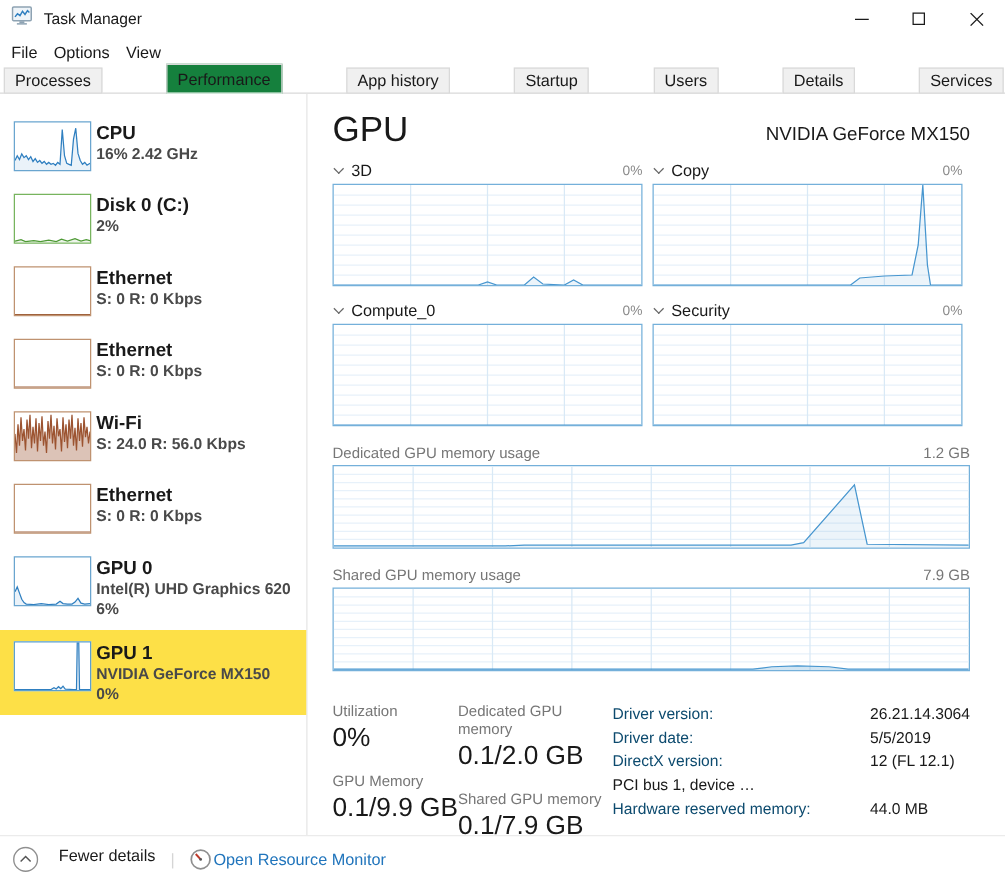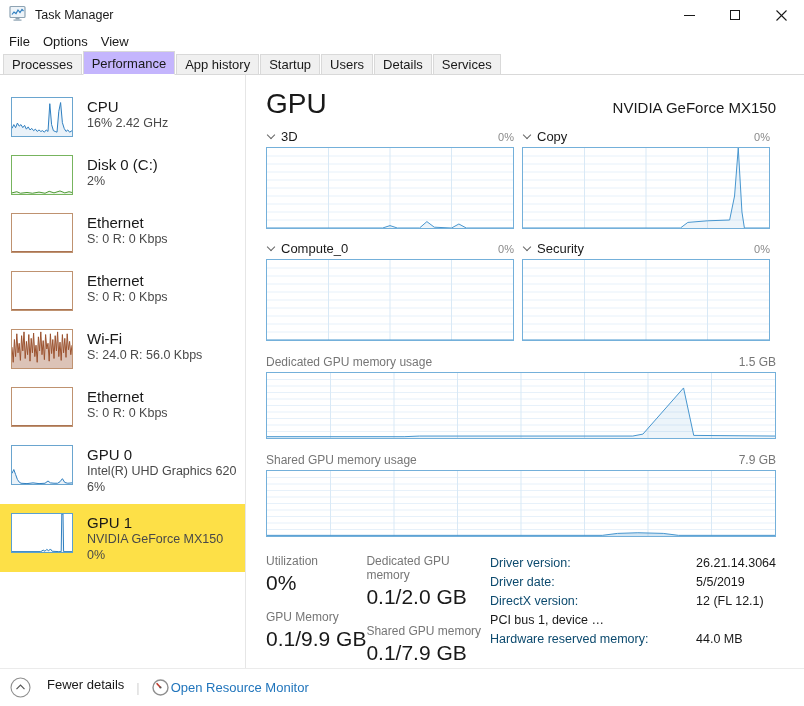--- a/index.html
+++ b/index.html
@@ -13,53 +13,53 @@
   .win-controls { margin-left:auto; display:flex; height:100%; }
   .win-btn { width:46px; height:100%; display:flex; align-items:center; justify-content:center; }
   .glyph-min { width:11px; height:1px; background:#1a1a1a; }
   .glyph-max { width:10px; height:10px; border:1px solid #1a1a1a; }
 
   
   .menubar { height:22px; display:flex; align-items:center; padding-left:9px; gap:13px; font-size:13px; }
   .menu-item { cursor:default; }
 
   
-  .tabbar { height:23px; display:flex; align-items:flex-end; padding-left:3px; border-bottom:1px solid #d9d9d9; }
+  .tabbar { height:23px; display:flex; align-items:flex-end; padding-left:3px; border-bottom:1px solid #d9d9d9;justify-content:space-between; }
   .tab { font-size:13px; padding:2px 8px 3px; border:1px solid #d9d9d9; background:#f0f0f0; margin-right:1px; position:relative; top:1px; height:21px; white-space:nowrap; }
-  .tab.active { background:#c4b5fd; border-bottom-color:#fff; height:24px; padding-top:4px; z-index:2; }
+  .tab.active { background:#15803d; border-bottom-color:#fff; height:24px; padding-top:4px; z-index:2; }
 
   
   .content { position:relative; height:593px; }
   .sidebar { position:absolute; left:0; top:0; width:246px; height:100%; border-right:1px solid #e6e6e6; padding-top:13px; }
   .side-item { display:flex; padding:9px 8px 9px 11px; }
   .side-item.selected { background:#fde047; }
   .thumb { width:62px; height:40px; border:1px solid #999; background:#fff; flex:none; }
   .thumb svg, .chart-box svg, .mem-box svg { width:100%; height:100%; display:block; }
-  .side-text { margin-left:14px; padding-top:0; }
+  .side-text { margin-left:4px; padding-top:0;font-weight:bold; }
   .side-title { font-size:15px; line-height:19px; color:#191919; }
   .side-sub { font-size:12.5px; line-height:15.5px; color:#494949; }
   .side-sub:empty { display:none; }
 
   .main { position:absolute; left:266px; top:0; width:510px; }
   .main-header { display:flex; align-items:flex-end; margin-top:13px; }
   .main-title { font-size:28px; font-weight:300; line-height:32px; }
   .main-sub { margin-left:auto; font-size:15px; padding-bottom:4px; }
 
   .engine-grid { display:grid; grid-template-columns:248px 248px; column-gap:8px; margin-top:8px; }
   .chart-head { display:flex; align-items:center; font-size:13px; height:17px; margin-bottom:2px; }
   .chev { width:6px; height:6px; border-left:1px solid #666; border-bottom:1px solid #666; transform:rotate(-45deg); margin:-3px 7px 0 2px; flex:none; }
   .chart-head .pct { margin-left:auto; font-size:11px; color:#8a8a8a; }
   .chart-box { height:82px; border:1px solid #74b0da; }
   .row2 { margin-top:11px; }
 
   .mem-head { display:flex; font-size:12px; color:#767676; margin-top:14px; margin-bottom:3px; }
   .mem-head .max { margin-left:auto; }
   .mem-box { height:67px; border:1px solid #74b0da; }
 
-  .stats { display:flex; margin-top:17px; }
+  .stats { display:flex; margin-top:25px; }
   .stat-col1 { width:112px; }
   .stat-col2 { width:146px; }
   .stat-label { font-size:12px; color:#767676; }
   .stat-value { font-size:21px; color:#191919; margin:3px 0 15px; white-space:nowrap; }
   .details { flex:1; font-size:12.5px; line-height:19px; }
   .detail-row { display:flex; }
   .detail-label { width:206px; color:#0c4a6e; }
   .detail-value { color:#191919; white-space:nowrap; }
 
   
@@ -325,21 +325,21 @@
                 <line x1="75" y1="0" x2="75" y2="100" stroke="#d9e9f6" stroke-width="1" vector-effect="non-scaling-stroke"></line>
                 <polygon points="0,100 0,100 100,100 100,100" fill="rgba(71,150,207,0.10)"></polygon>
                 <polyline points="0,100 100,100" fill="none" stroke="#4796cf" stroke-width="1" vector-effect="non-scaling-stroke"></polyline>
               </svg>
             </div>
         </div>
       </div>
 
       <div class="mem-head">
         <span>Dedicated GPU memory usage</span>
-        <span class="max">1.5 GB</span>
+        <span class="max">1.2 GB</span>
       </div>
       <div class="mem-box" style="border-color: rgb(116, 176, 218);">
           <svg viewBox="0 0 100 100" preserveAspectRatio="none">
             <line x1="0" y1="10" x2="100" y2="10" stroke="#e7f1fa" stroke-width="1" vector-effect="non-scaling-stroke"></line>
             <line x1="0" y1="20" x2="100" y2="20" stroke="#e7f1fa" stroke-width="1" vector-effect="non-scaling-stroke"></line>
             <line x1="0" y1="30" x2="100" y2="30" stroke="#e7f1fa" stroke-width="1" vector-effect="non-scaling-stroke"></line>
             <line x1="0" y1="40" x2="100" y2="40" stroke="#e7f1fa" stroke-width="1" vector-effect="non-scaling-stroke"></line>
             <line x1="0" y1="50" x2="100" y2="50" stroke="#e7f1fa" stroke-width="1" vector-effect="non-scaling-stroke"></line>
             <line x1="0" y1="60" x2="100" y2="60" stroke="#e7f1fa" stroke-width="1" vector-effect="non-scaling-stroke"></line>
             <line x1="0" y1="70" x2="100" y2="70" stroke="#e7f1fa" stroke-width="1" vector-effect="non-scaling-stroke"></line>

